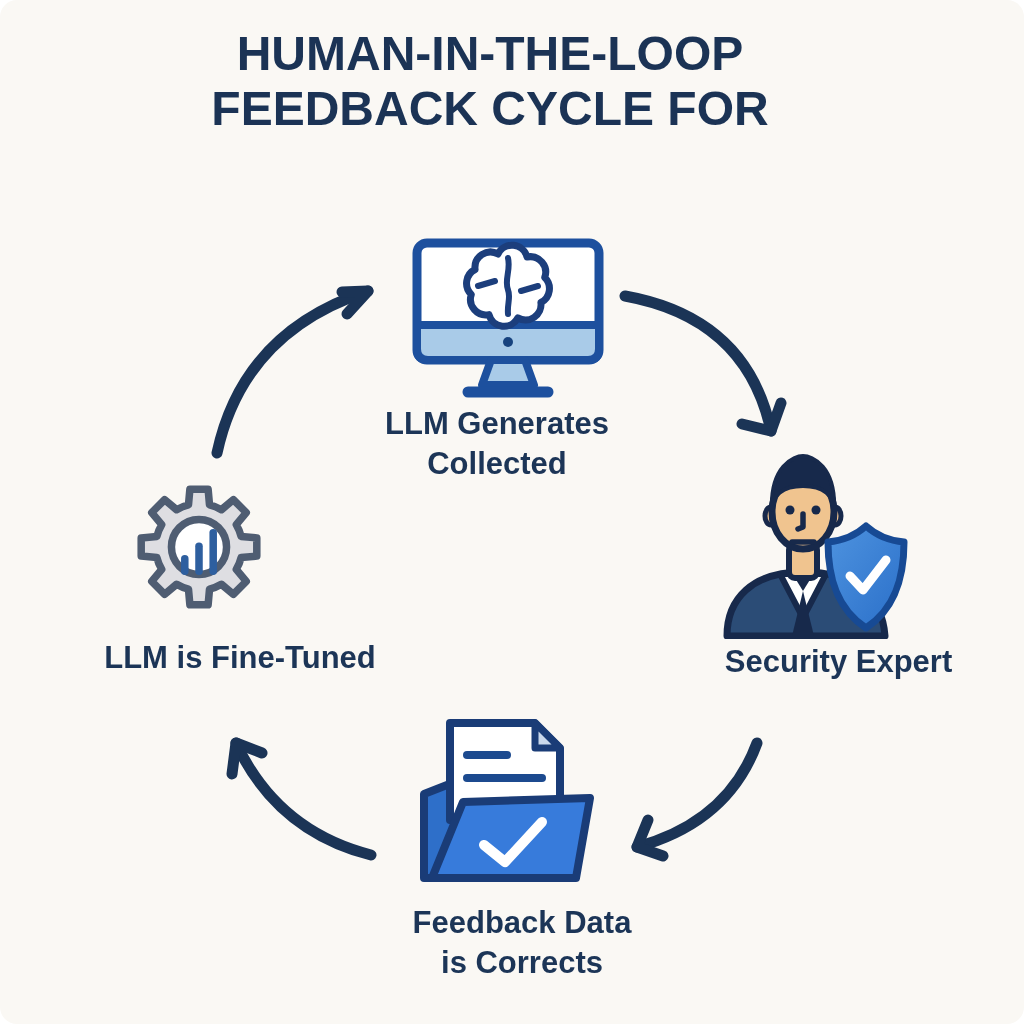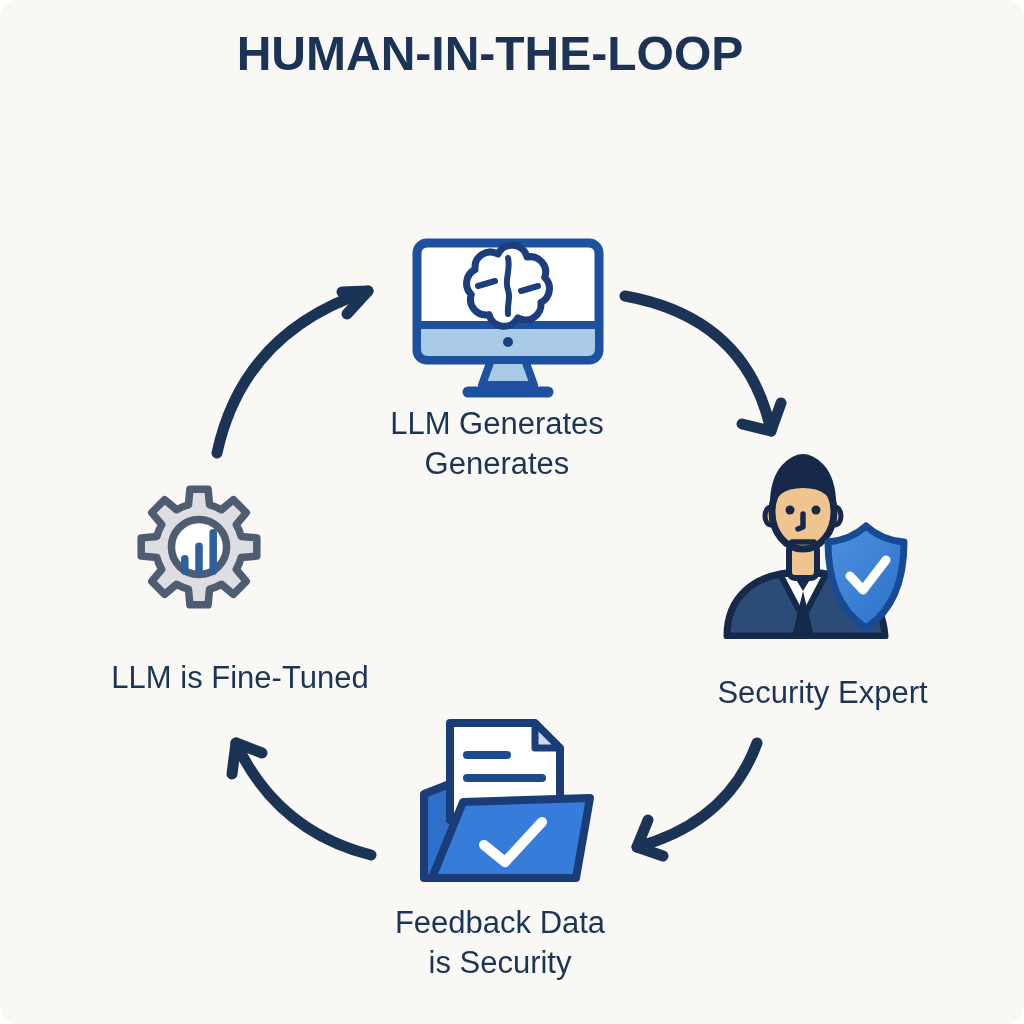--- a/index.html
+++ b/index.html
@@ -9,40 +9,41 @@
     font-family:"Liberation Sans",sans-serif;
     border-radius:17px;
   }
   .title{
     position:absolute;top:26px;left:0;width:980px;
     text-align:center;color:#1b3355;font-weight:bold;
     font-size:48px;line-height:55px;letter-spacing:0px;
   }
   .caption{
     position:absolute;text-align:center;color:#1c3557;
-    font-weight:normal;font-size:31px;line-height:40px;
+    font-weight:bold;font-size:31px;line-height:40px;
   }
   .cap-llm{top:404px;left:327px;width:340px;}
-  .cap-sec{top:642px;left:640px;width:365px;margin-top:31px;}
-  .cap-feed{top:903px;left:330px;width:340px;}
-  .cap-tune{top:638px;left:55px;width:370px;margin-top:20px;}
+  .cap-sec{top:642px;left:656px;width:365px;}
+  .cap-feed{top:903px;left:352px;width:340px;}
+  .cap-tune{top:638px;left:55px;width:370px;}
   .icon{position:absolute;}
   .icon-monitor{left:408px;top:234px;width:200px;height:164px;}
   .icon-person{left:722px;top:444px;width:205px;height:195px;}
   .icon-folder{left:412px;top:710px;width:200px;height:175px;}
   .icon-gear{left:128px;top:474px;width:142px;height:146px;}
   .arrows{position:absolute;left:0;top:0;width:1024px;height:1024px;}
 </style>
 </head>
 <body>
 
 <div class="canvas">
 
   <div class="title">
     <div>HUMAN-IN-THE-LOOP</div>
+    <div>FEEDBACK CYCLE FOR</div>
   </div>
 
   <svg class="arrows" viewBox="0 0 1024 1024" fill="none">
     <g stroke="#1b3456" stroke-width="11" stroke-linecap="round" stroke-linejoin="round">
 
       <g>
         <path d="M217,453 Q243,332 368,291"></path>
         <path d="M347,314 L368,291 L342,292"></path>
       </g>
 
@@ -70,21 +71,21 @@
       <circle cx="100" cy="108" r="5" fill="#17427e"></circle>
       <path d="M83,126 L117,126 L126,151 L74,151 Z" fill="#a9cbe8" stroke="#1d509e" stroke-width="8" stroke-linejoin="round"></path>
       <path d="M60,158 L140,158" stroke="#1d509e" stroke-width="11" stroke-linecap="round"></path>
       <path d="M90,20 A15.5,15.5 0 0 1 119,23 A15.5,15.5 0 0 1 136.7,43.5 A15.5,15.5 0 0 1 132.9,68.5 A15.5,15.5 0 0 1 109.8,83.9 A15.5,15.5 0 0 1 81,80.6 A15.5,15.5 0 0 1 63.3,60.5 A15.5,15.5 0 0 1 67.1,35.5 A15.5,15.5 0 0 1 90,20 Z" fill="#ffffff" stroke="#1c3e7c" stroke-width="7" stroke-linejoin="round"></path>
       <path d="M100,24 C103,36 96,46 100,56 C103,63 99,70 100,80" stroke="#1c3e7c" stroke-width="6" stroke-linecap="round"></path>
       <path d="M70,52 L87,47" stroke="#1c3e7c" stroke-width="6" stroke-linecap="round"></path>
       <path d="M113,57 L130,52" stroke="#1c3e7c" stroke-width="6" stroke-linecap="round"></path>
     </svg>
     <div class="caption cap-llm">
       <div>LLM Generates</div>
-      <div>Generates</div>
+      <div>Collected</div>
     </div>
   </div>
 
   <div>
     <svg class="icon icon-person" viewBox="0 0 205 195" fill="none">
       <defs>
         <linearGradient id="shieldGrad" x1="0" y1="0" x2="1" y2="1">
           <stop offset="0" stop-color="#4e93df"></stop>
           <stop offset="1" stop-color="#2a6fc9"></stop>
         </linearGradient>
@@ -129,21 +130,21 @@
       <path d="M38,13 L123,13 L148,38 L148,110 L38,110 Z" fill="#ffffff" stroke="#1a3c77" stroke-width="8" stroke-linejoin="round"></path>
       <path d="M123,13 L123,38 L148,38 Z" fill="#c9d8ec" stroke="#1a3c77" stroke-width="7" stroke-linejoin="round"></path>
       <path d="M55,45 L95,45" stroke="#1c4a8f" stroke-width="8" stroke-linecap="round"></path>
       <path d="M55,68 L130,68" stroke="#1c4a8f" stroke-width="8" stroke-linecap="round"></path>
 
       <path d="M51,92 L178,88 L164,168 L20,168 Z" fill="#377bdb" stroke="#1a3c77" stroke-width="8" stroke-linejoin="round"></path>
       <path d="M72,135 L93,152 L130,112" stroke="#ffffff" stroke-width="10" stroke-linecap="round" stroke-linejoin="round"></path>
     </svg>
     <div class="caption cap-feed">
       <div>Feedback Data</div>
-      <div>is Security</div>
+      <div>is Corrects</div>
     </div>
   </div>
 
   <div>
     <svg class="icon icon-gear" viewBox="0 0 170 170" fill="none">
       <path d="M135.4,72.4 L154.2,74.1 L154.2,95.9 L135.4,97.6 A52,52 0 0 1 129.6,111.8 L141.6,126.2 L126.2,141.6 L111.8,129.6 A52,52 0 0 1 97.6,135.4 L95.9,154.2 L74.1,154.2 L72.4,135.4 A52,52 0 0 1 58.2,129.6 L43.8,141.6 L28.4,126.2 L40.4,111.8 A52,52 0 0 1 34.6,97.6 L15.8,95.9 L15.8,74.1 L34.6,72.4 A52,52 0 0 1 40.4,58.2 L28.4,43.8 L43.8,28.4 L58.2,40.4 A52,52 0 0 1 72.4,34.6 L74.1,15.8 L95.9,15.8 L97.6,34.6 A52,52 0 0 1 111.8,40.4 L126.2,28.4 L141.6,43.8 L129.6,58.2 A52,52 0 0 1 135.4,72.4 Z" fill="#dedee2" stroke="#4f5d72" stroke-width="9" stroke-linejoin="round"></path>
       <circle cx="85" cy="85" r="33" fill="#ffffff" stroke="#4f5d72" stroke-width="9"></circle>
       <g stroke="#2e5f9f" stroke-width="9" stroke-linecap="round">
         <path d="M68,114 L68,99"></path>
         <path d="M85,114 L85,84"></path>

